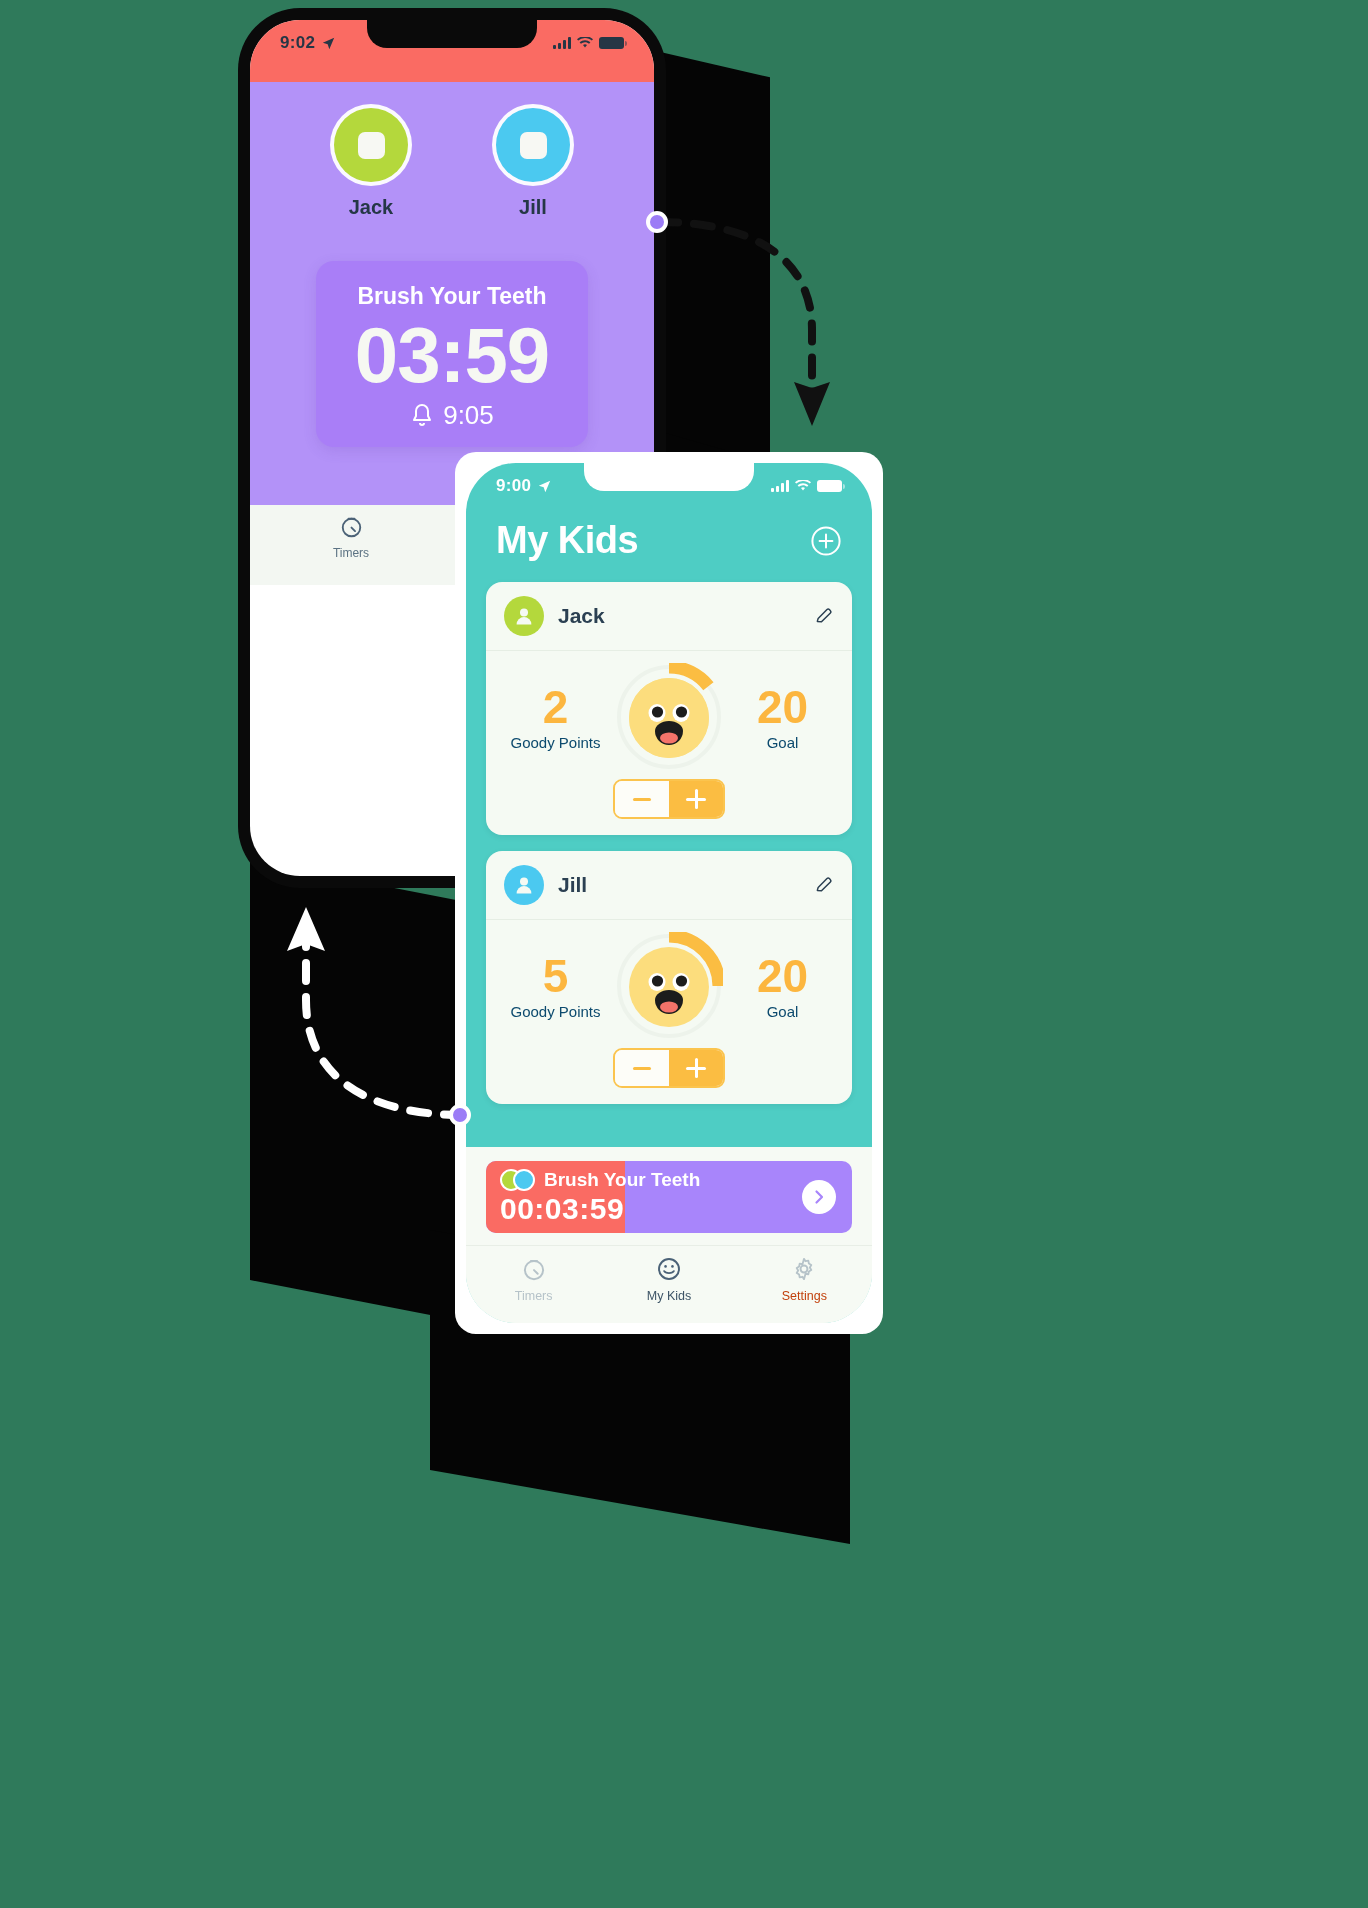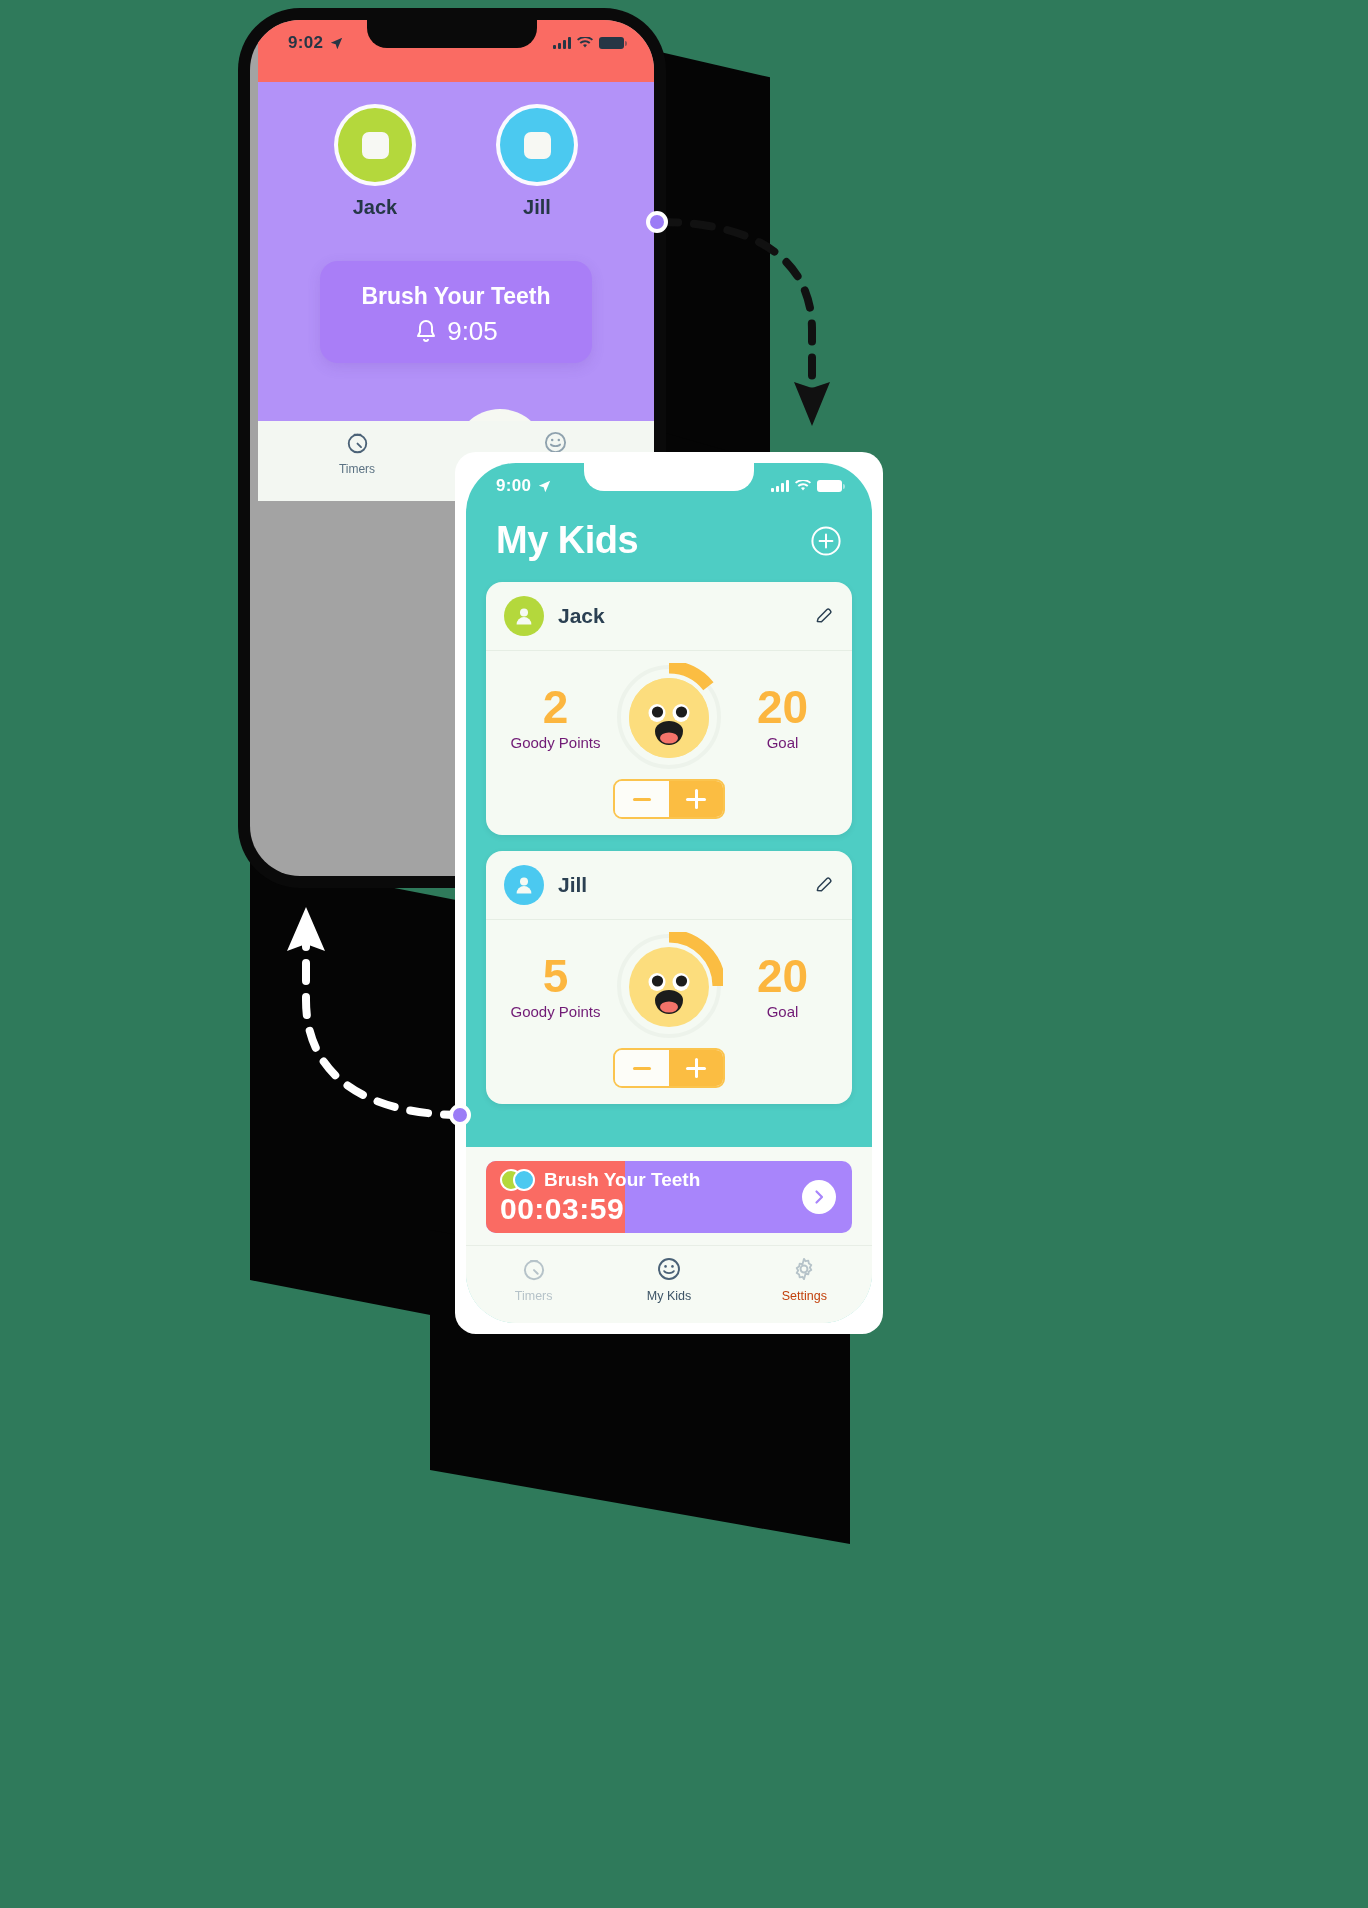--- a/index.html
+++ b/index.html
@@ -56,22 +56,21 @@
     left: 238px; top: 8px; width: 428px; height: 880px;
     background: #0a0a0a;
     padding: 12px;
     border-radius: 62px;
   }
   .phone-1 .screen {
     width: 100%; height: 100%;
     border-radius: 50px;
     overflow: hidden;
     position: relative;
-    background: #a3a3a3;
-    padding-left: 8px;
+    background: #ffffff;
   }
   .phone-2 {
     left: 455px; top: 452px; width: 428px; height: 882px;
     background: #ffffff;
     padding: 11px;
     border-radius: 21px;
     z-index: 8;
   }
   .phone-2 .screen {
     width: 100%; height: 100%;
@@ -214,21 +213,21 @@
     padding: 14px 18px; position: relative;
     border-bottom: 1px solid #e6eee4;
   }
   .avatar { width: 40px; height: 40px; border-radius:50%; display:flex;align-items:center;justify-content:center;}
   .kc-name { font-size: 21px; font-weight: bold; color:#2b4052; }
   .pencil { position:absolute; right: 18px; top: 50%; transform:translateY(-50%); }
 
   .kc-body { display:flex; align-items:center; padding: 12px 10px 6px 10px; }
   .kc-col { flex:1; text-align:center; }
   .kc-num { font-size: 46px; font-weight: bold; color:#fcb63f; line-height:1; }
-  .kc-lbl { font-size: 15px; color:#701a75; margin-top: 4px; }
+  .kc-lbl { font-size: 15px; color:#0c4a6e; margin-top: 4px; }
   .kc-face { width: 108px; height: 108px; position: relative; }
 
   .stepper-row { display:flex; justify-content:center; padding: 2px 0 16px 0; }
   .stepper {
     display:flex; width: 112px; height: 40px;
     border: 2px solid #fbc44e; border-radius: 9px; overflow:hidden;
   }
   .st-minus { flex:1; background:#fdfdf8; display:flex;align-items:center;justify-content:center; }
   .st-plus { flex:1; background:#fbbd42; display:flex;align-items:center;justify-content:center; }
   .st-minus span { display:block; width:18px;height:3px;background:#fbbd42;border-radius:2px;}
@@ -324,20 +323,21 @@
           <div class="kid">
             <div class="kid-circle" style="background:#4bc9f0">
                 <div class="sq"></div>
               </div>
             <div class="kid-name">Jill</div>
           </div>
         </div>
 
         <div class="timer-card">
           <div class="tc-title">Brush Your Teeth</div>
+          <div class="tc-time">03:59</div>
           <div class="tc-alarm">
             <svg width="24" height="26" viewBox="0 0 24 26">
               <path d="M12 2a6 6 0 00-6 6v5l-2 4h16l-2-4V8a6 6 0 00-6-6z" fill="none" stroke="#fff" stroke-width="2" stroke-linejoin="round"></path>
               <path d="M10 20a2 2 0 004 0" fill="none" stroke="#fff" stroke-width="2"></path>
             </svg>
             <span>9:05</span>
           </div>
         </div>
 
         <div class="p1-controls">

